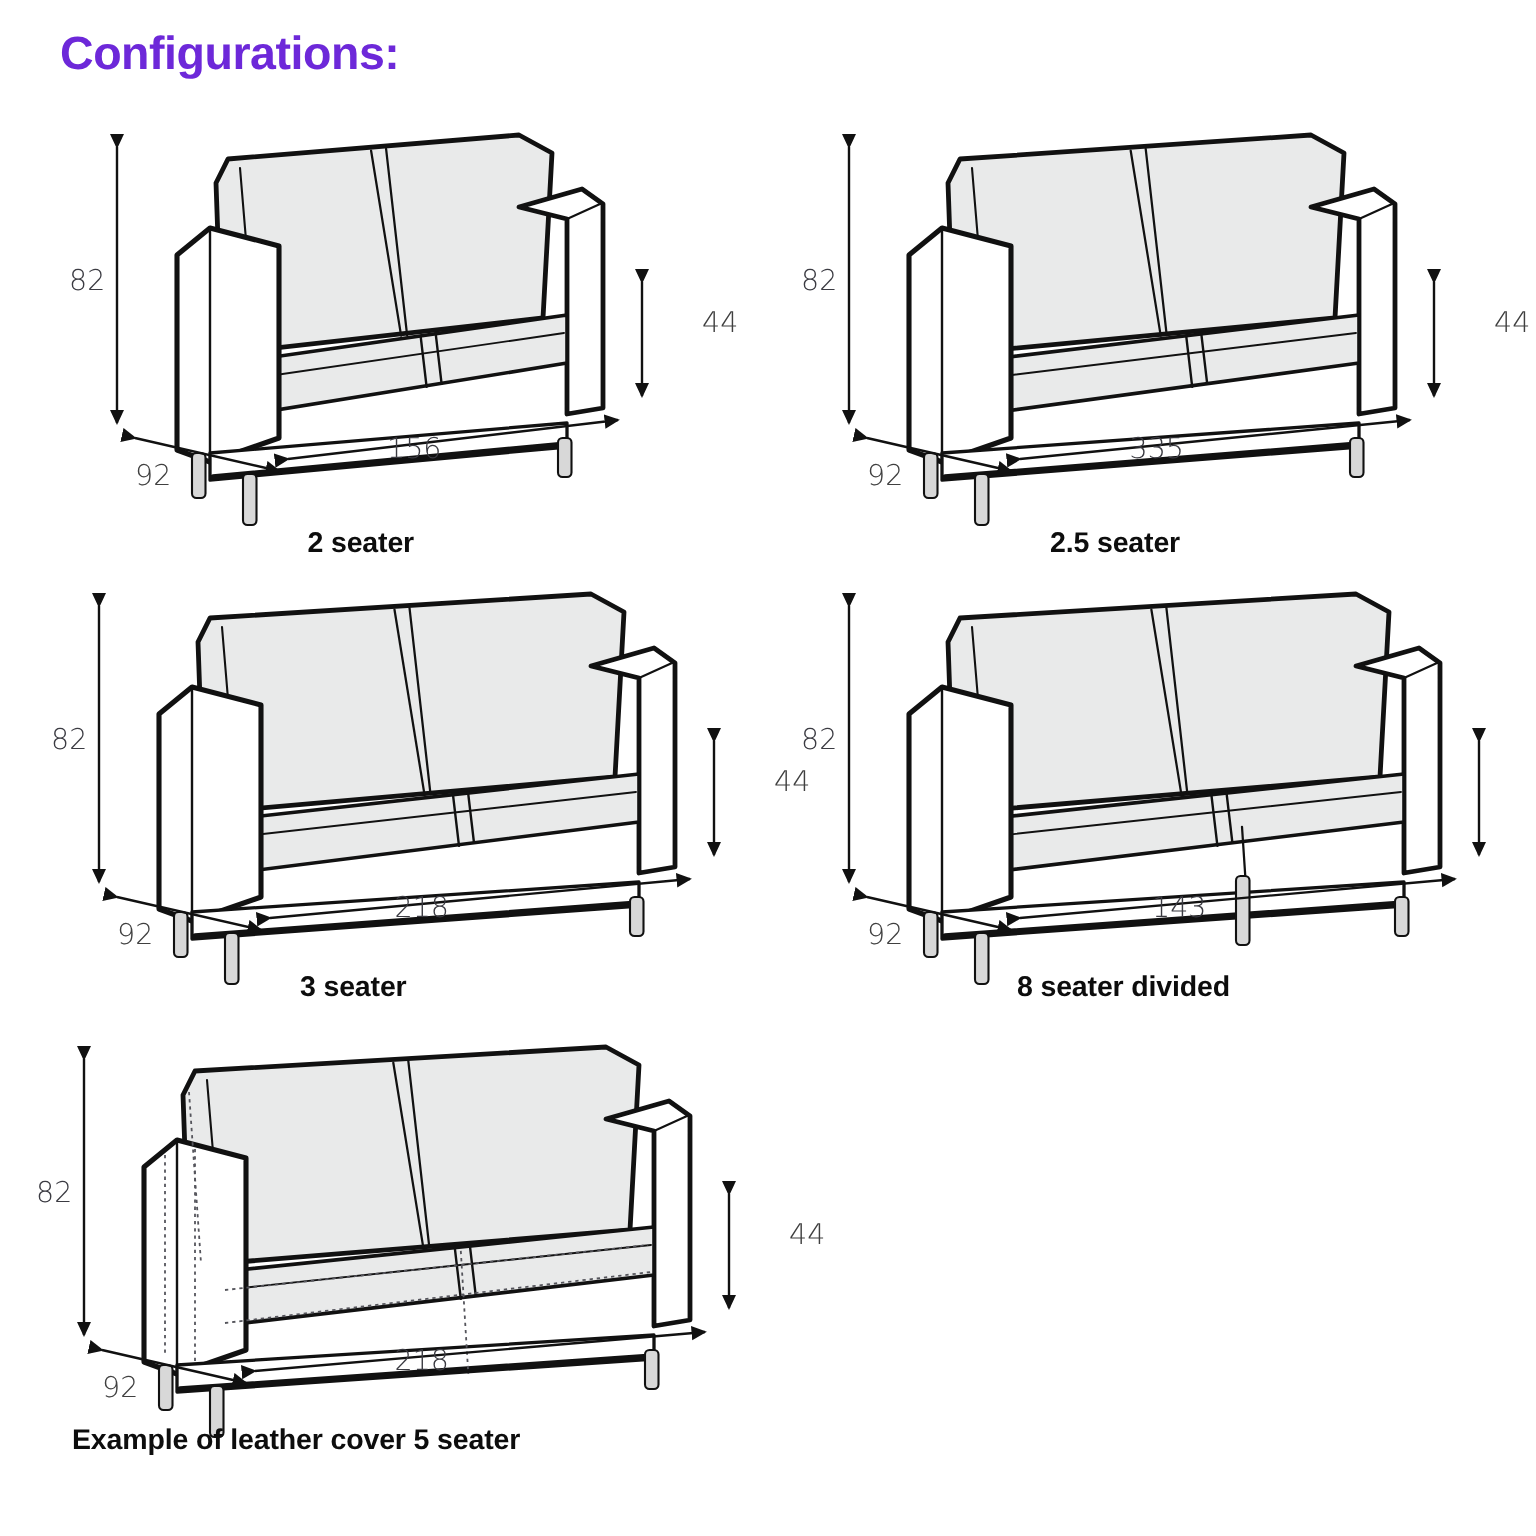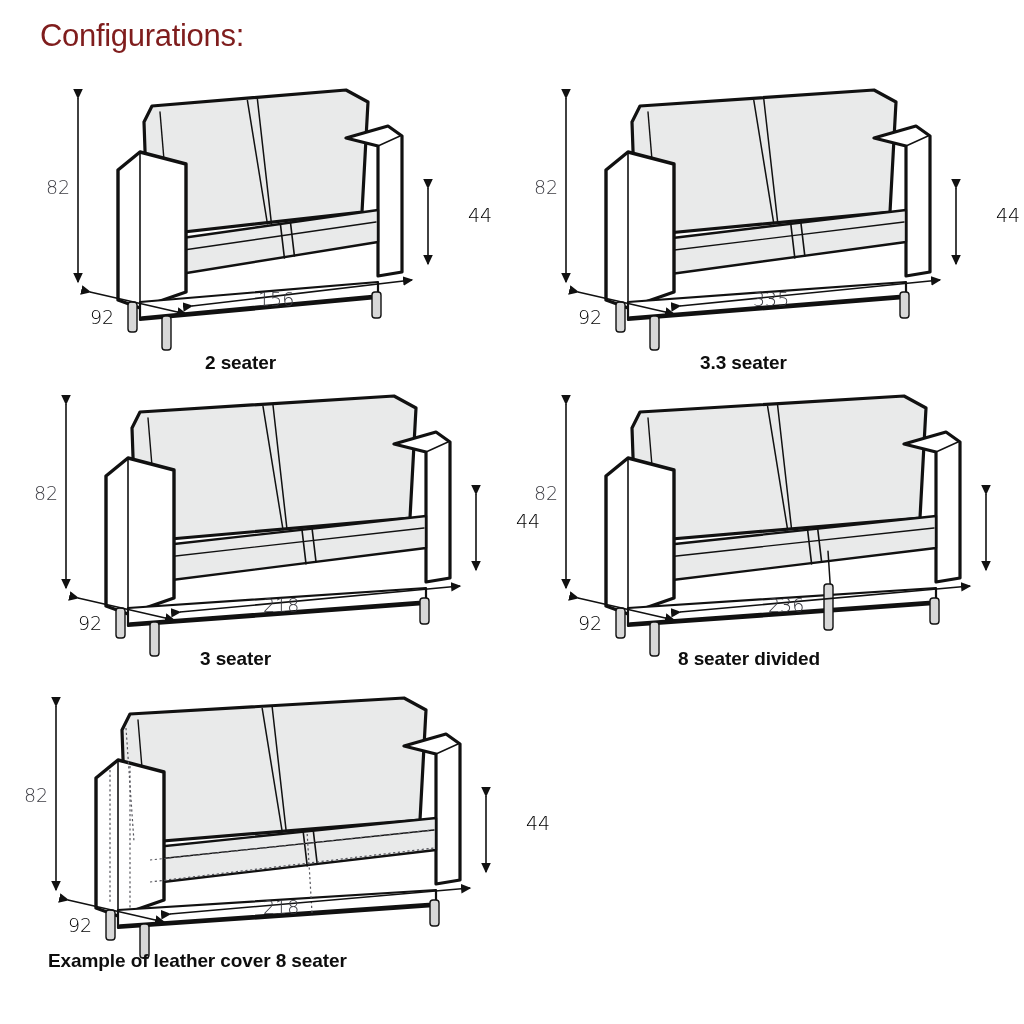--- a/index.html
+++ b/index.html
@@ -12,22 +12,22 @@
     height: 1024px;
     position: relative;
     font-family: "Liberation Sans", sans-serif;
     overflow: hidden;
   }
   #page-title {
     position: absolute;
     left: 40px;
     top: 18px;
     font-size: 31px;
-    font-weight: normal;
-    color: #7f1d1d;
+    font-weight: bold;
+    color: #6d28d9;
     letter-spacing: -0.3px;
   }
   .config-cell {
     position: absolute;
   }
   .caption {
     position: absolute;
     font-size: 19px;
     font-weight: bold;
     color: #0d0d0d;
@@ -35,21 +35,21 @@
     letter-spacing: -0.1px;
   }
   .dim-label {
     position: absolute;
     font-size: 19px;
     color: #3b3b42;
     font-family: "DejaVu Sans", sans-serif;
     font-weight: 300;
     white-space: nowrap;
   }
-  .dim-label.warm { color: #000000; }
+  .dim-label.warm { color: #404040; }
   svg { display: block; overflow: visible; }
 </style>
 </head>
 <body>
 
 <div id="page-title">Configurations:</div>
 
 <div id="configs-root">
     <div class="config-cell" style="left: 60px; top: 92px;">
       <svg width="440" height="300" viewBox="0 0 440 300">
@@ -129,21 +129,21 @@
          <path d="M 408 96 L 408 172" stroke="#111111" stroke-width="1.6" marker-start="url(#ah2)" marker-end="url(#ah)" fill="none"></path>
          <path d="M 132 214 L 392 188" stroke="#111111" stroke-width="1.6" marker-start="url(#ah2)" marker-end="url(#ah)" fill="none"></path>
          <path d="M 30 200 L 126 222" stroke="#111111" stroke-width="1.6" marker-start="url(#ah2)" marker-end="url(#ah)" fill="none"></path>
        </g>
      </svg>
       <div class="dim-label" style="left: -14px; top: 84px;">82</div>
       <div class="dim-label warm" style="left: 448px; top: 112px;">44</div>
       <div class="dim-label" style="left: 205px; top: 196px;">335</div>
       <div class="dim-label warm" style="left: 30px; top: 214px;">92</div>
     </div>
-    <div class="caption" style="left: 700px; top: 352px;">3.3 seater</div>
+    <div class="caption" style="left: 700px; top: 352px;">2.5 seater</div>
     <div class="config-cell" style="left: 48px; top: 398px;">
       <svg width="500" height="300" viewBox="0 0 500 300">
        <defs>
     <marker id="ah" markerWidth="7" markerHeight="7" refX="5.6" refY="3" orient="auto">
       <path d="M0,0 L6.4,3 L0,6 Z" fill="#111111"></path>
     </marker>
     <marker id="ah2" markerWidth="7" markerHeight="7" refX="5.6" refY="3" orient="auto">
       <path d="M0,0 L6.4,3 L0,6 Z" fill="#111111"></path>
     </marker>
   </defs>
@@ -213,21 +213,21 @@
           <rect x="218" y="180" width="9" height="46" rx="3" fill="#d8d8d8" stroke="#111111" stroke-width="1.4"></rect>
         </g>
        <g>
          <path d="M 18 6 L 18 190" stroke="#111111" stroke-width="1.6" marker-start="url(#ah2)" marker-end="url(#ah)" fill="none"></path>
          <path d="M 438 96 L 438 172" stroke="#111111" stroke-width="1.6" marker-start="url(#ah2)" marker-end="url(#ah)" fill="none"></path>
          <path d="M 132 214 L 422 188" stroke="#111111" stroke-width="1.6" marker-start="url(#ah2)" marker-end="url(#ah)" fill="none"></path>
          <path d="M 30 200 L 126 222" stroke="#111111" stroke-width="1.6" marker-start="url(#ah2)" marker-end="url(#ah)" fill="none"></path>
        </g>
      </svg>
       <div class="dim-label" style="left: -14px; top: 84px;">82</div>
-      <div class="dim-label" style="left: 220px; top: 196px;">236</div>
+      <div class="dim-label" style="left: 220px; top: 196px;">143</div>
       <div class="dim-label warm" style="left: 30px; top: 214px;">92</div>
     </div>
     <div class="caption" style="left: 678px; top: 648px;">8 seater divided</div>
     <div class="config-cell" style="left: 38px; top: 700px;">
       <svg width="520" height="300" viewBox="0 0 520 300">
        <defs>
     <marker id="ah" markerWidth="7" markerHeight="7" refX="5.6" refY="3" orient="auto">
       <path d="M0,0 L6.4,3 L0,6 Z" fill="#111111"></path>
     </marker>
     <marker id="ah2" markerWidth="7" markerHeight="7" refX="5.6" refY="3" orient="auto">
@@ -265,14 +265,14 @@
          <path d="M 448 96 L 448 172" stroke="#111111" stroke-width="1.6" marker-start="url(#ah2)" marker-end="url(#ah)" fill="none"></path>
          <path d="M 132 214 L 432 188" stroke="#111111" stroke-width="1.6" marker-start="url(#ah2)" marker-end="url(#ah)" fill="none"></path>
          <path d="M 30 200 L 126 222" stroke="#111111" stroke-width="1.6" marker-start="url(#ah2)" marker-end="url(#ah)" fill="none"></path>
        </g>
      </svg>
       <div class="dim-label" style="left: -14px; top: 84px;">82</div>
       <div class="dim-label warm" style="left: 488px; top: 112px;">44</div>
       <div class="dim-label" style="left: 225px; top: 196px;">218</div>
       <div class="dim-label warm" style="left: 30px; top: 214px;">92</div>
     </div>
-    <div class="caption" style="left: 48px; top: 950px;">Example of leather cover 8 seater</div>
+    <div class="caption" style="left: 48px; top: 950px;">Example of leather cover 5 seater</div>
   </div>
 
 </body></html>

